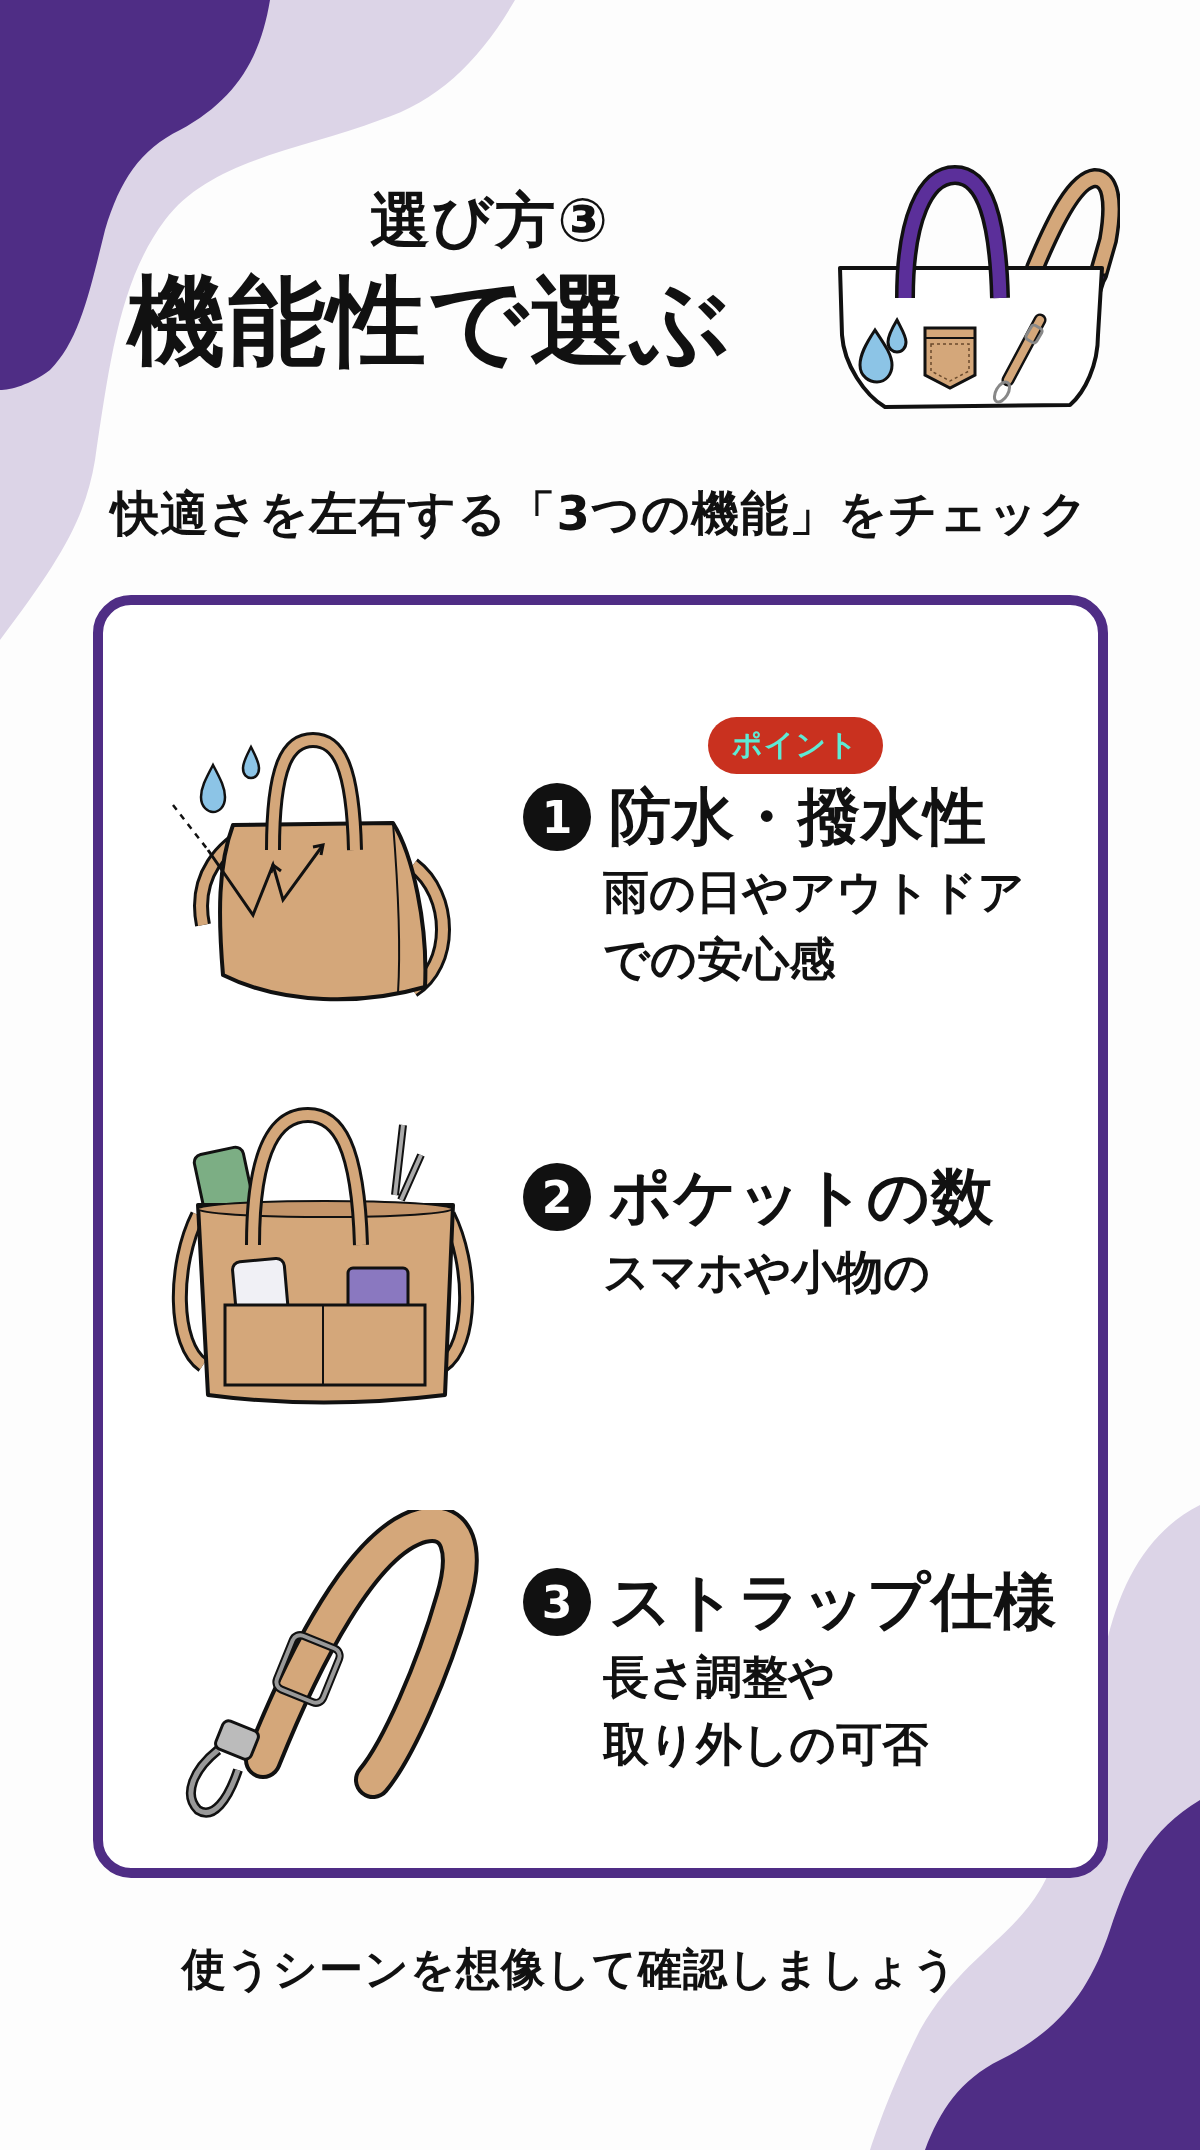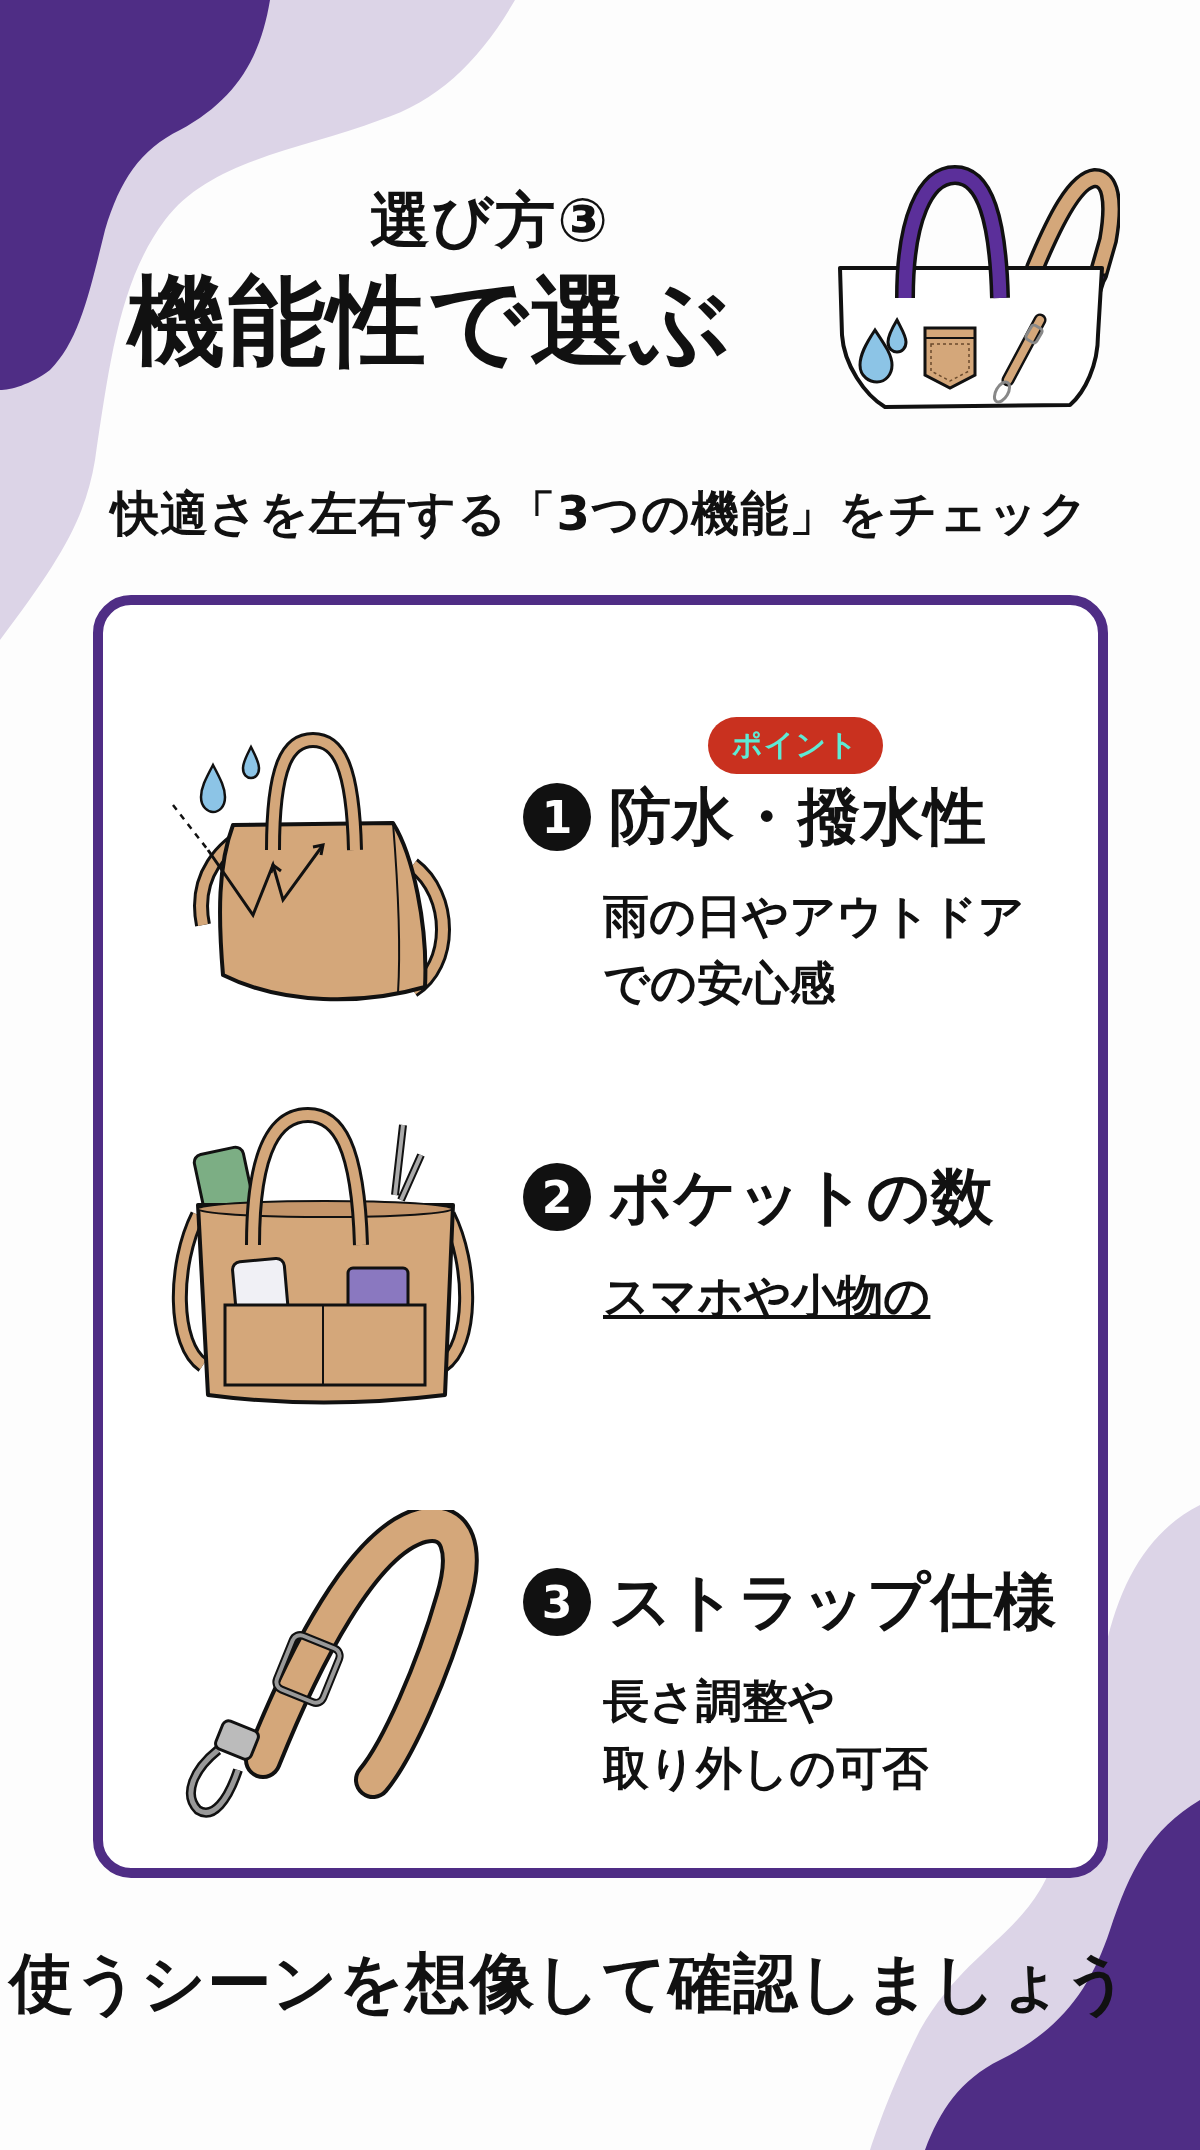--- a/index.html
+++ b/index.html
@@ -31,23 +31,23 @@
       position: absolute; left: 185px; top: -58px; white-space: nowrap;
     }
 
     .heading { display: flex; align-items: center; white-space: nowrap; }
     .num-circle {
       width: 68px; height: 68px; border-radius: 50%; background: #111; color: #fff;
       font-size: 44px; font-weight: bold; display: flex; align-items: center; justify-content: center;
       margin-right: 18px; flex-shrink: 0;
     }
     .heading-label { font-size: 62px; font-weight: bold; letter-spacing: 1px; }
-    .desc { font-size: 46px; font-weight: bold; line-height: 1.45; margin-top: 24px; padding-left: 110px; white-space: nowrap; }
+    .desc { font-size: 46px; font-weight: bold; line-height: 1.45; padding-left: 110px; white-space: nowrap; }
 
-    .footer { position: absolute; left: 0; top: 1940px; width: 1200px; text-align: center; font-size: 64px; font-weight: bold; letter-spacing: 1px; padding-right: 60px; z-index: 2; }
+    .footer { position: absolute; left: 0; top: 1940px; width: 1200px; text-align: center; font-size: 44px; font-weight: bold; letter-spacing: 1px; padding-right: 60px; z-index: 2; }
   </style>
 </head>
 <body>
 
 <svg class="bg-svg" viewBox="0 0 1200 2150" xmlns="http://www.w3.org/2000/svg">
 
   <path d="M0,0 L515,0 C480,60 440,100 380,120 C300,150 210,160 165,220 C120,280 110,360 95,460 C85,520 60,560 0,640 Z" fill="#dcd4e7"></path>
 
   <path d="M0,0 L270,0 C260,60 235,100 180,130 C140,150 120,180 105,230 C90,290 80,340 50,370 C30,385 10,390 0,390 Z" fill="#4f2d85"></path>
 
@@ -143,21 +143,21 @@
       <rect x="185" y="163" width="60" height="55" rx="5" fill="#8a78c0" stroke="#111" stroke-width="3"></rect>
 
       <path d="M62,200 L262,200 L262,280 L62,280 Z" fill="#d4a77a" stroke="#111" stroke-width="3"></path>
       <line x1="160" y1="200" x2="160" y2="280" stroke="#111" stroke-width="2"></line>
     </svg>
     <div class="item-text" style="top:50px;">
       <div class="heading">
         <span class="num-circle">2</span>
         <span class="heading-label">ポケットの数</span>
       </div>
-      <div class="desc" style="padding-left:80px;text-decoration:underline;">
+      <div class="desc" style="padding-left:80px;">
         <div>スマホや小物の</div>
       </div>
     </div>
   </div>
 
   <div class="item" style="top:905px; height:320px;">
     <svg class="item-illust" style="top:0px;" width="320" height="310" viewBox="0 0 320 310" xmlns="http://www.w3.org/2000/svg">
 
       <path d="M100,250 C140,150 200,30 260,15 C295,8 305,40 290,90 C270,160 235,240 210,270" fill="none" stroke="#111" stroke-width="38" stroke-linecap="round"></path>
       <path d="M100,250 C140,150 200,30 260,15 C295,8 305,40 290,90 C270,160 235,240 210,270" fill="none" stroke="#d4a77a" stroke-width="30" stroke-linecap="round"></path>

